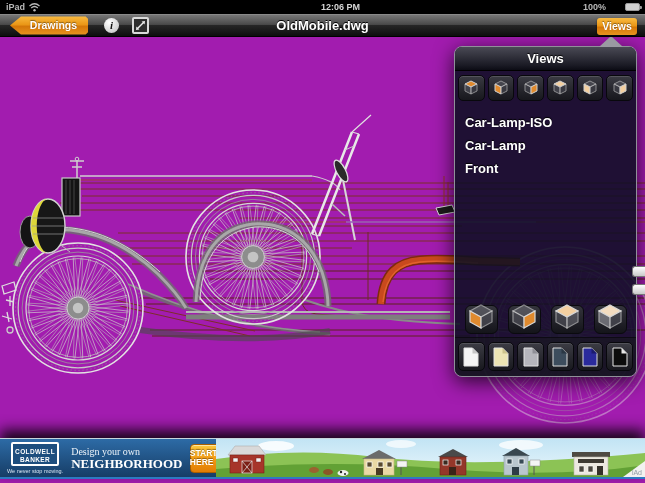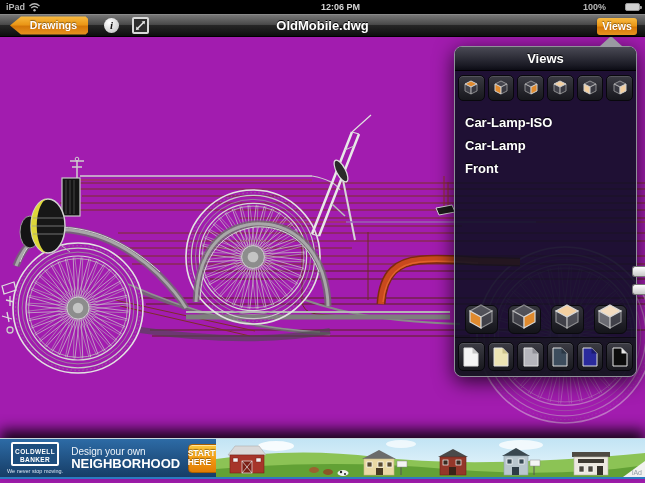--- a/index.html
+++ b/index.html
@@ -78,21 +78,21 @@
   .ad { position:absolute; left:0; top:438px; width:645px; height:41px; z-index:9; display:flex;
     border-top:1px solid #c8d4dc; border-bottom:2px solid #2d7ac2;
     box-shadow:0 -8px 14px rgba(0,0,0,.85); background:#17486f; }
   .cb-panel { width:216px; display:flex; align-items:center; padding-left:7px;
     background:linear-gradient(#2d6ba6,#163d66); }
   .cb-logo-wrap { display:flex; flex-direction:column; align-items:center; cursor:pointer; }
   .cb-logo { width:48px; height:24px; border:2px solid #fff; border-radius:2px;
     background:#1d4e7e; color:#fff; font-weight:bold; font-size:6.5px; line-height:7.5px;
     letter-spacing:.4px; text-align:center; padding-top:4px; }
   .cb-tagline { color:#d9e7f3; font-size:5.5px; margin-top:2px; white-space:nowrap; }
-  .ad-headline { margin-left:8px; color:#eef4fa; }
+  .ad-headline { margin-left:8px; color:#eef4fa;font-family:Liberation Serif, serif; }
   .ad-headline .l1 { font-size:10px; line-height:11px; }
   .ad-headline .l2 { font-size:13px; line-height:13px; font-weight:bold; color:#fff; }
   .cta-btn { margin-left:8px; width:48px; height:29px; border-radius:4px;
     background:linear-gradient(#fbc93e 0%,#f09310 60%,#e07d04 100%);
     border:1px solid #a95f00; box-shadow:inset 0 1px 0 rgba(255,255,255,.55);
     display:flex; align-items:center; justify-content:center; gap:13px; cursor:pointer; }
   .cta-text { color:#fff; font-weight:bold; font-size:8.5px; line-height:9px; text-align:left;
     text-shadow:0 -1px 1px rgba(0,0,0,.4); }
   .cta-arrow { color:#fff; font-size:11px; line-height:11px; }
   .ad-art-wrap { position:relative; flex:1; overflow:hidden; }

